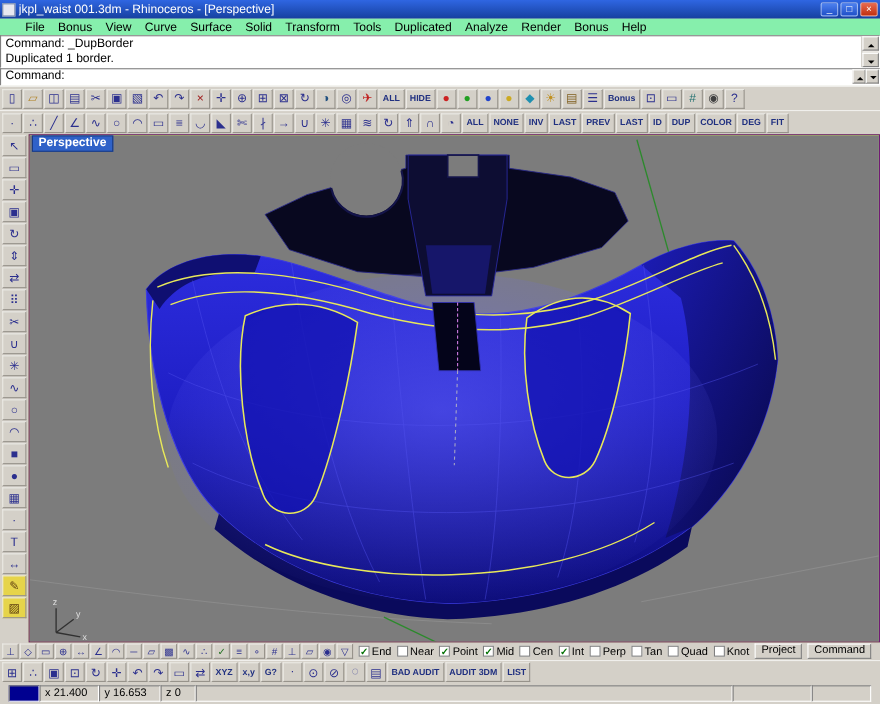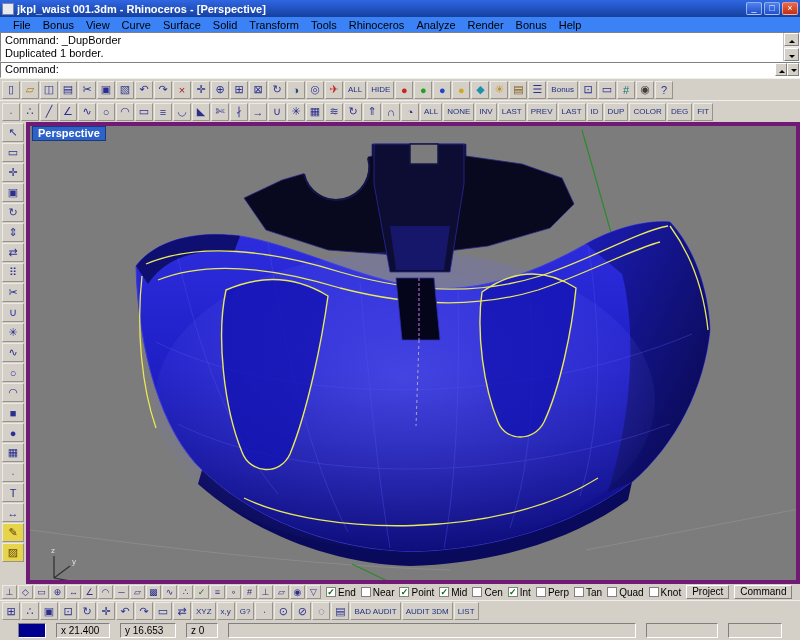--- a/index.html
+++ b/index.html
@@ -3,29 +3,29 @@
 <meta charset="utf-8">
 <style>
   html,body{margin:0;padding:0}
   body{width:800px;height:640px;overflow:hidden;background:#d4d0c8;font-family:"Liberation Sans",sans-serif;}
   *{box-sizing:border-box}
 
   
   .titlebar{height:17px;display:flex;align-items:center;gap:3px;padding:0 2px;
     background:linear-gradient(180deg,#2f66e2,#16409f);}
   .app-icon{width:12px;height:12px;background:#e8e8f0;border:1px solid #7788aa;flex:0 0 auto}
-  .title{color:#fff;font-weight:bold;font-size:11px;flex:1;white-space:nowrap;overflow:hidden}
+  .title{color:#fff;font-weight:normal;font-size:11px;flex:1;white-space:nowrap;overflow:hidden}
   .win-btns{display:flex;gap:2px}
   .wb{width:16px;height:13px;display:flex;align-items:center;justify-content:center;
      font-size:9px;line-height:9px;color:#fff;border:1px solid rgba(255,255,255,.5);border-radius:2px}
   .wb.min,.wb.max{background:linear-gradient(#4e82f0,#2050c8)}
   .wb.close{background:linear-gradient(#e86a50,#c03010)}
 
   
-  .menubar{height:15px;display:flex;align-items:center;background:#3b82f6;padding-left:7px}
+  .menubar{height:15px;display:flex;align-items:center;background:#86efac;padding-left:17px}
   .menu-item{font-size:11px;padding:0 6px;color:#000;cursor:default}
 
   
   .cmdhist{height:30px;background:#fff;border:1px solid;border-color:#808080 #fff #fff #808080;display:flex}
   .cmdlines{flex:1;font-size:11px;line-height:13px;padding:1px 4px;color:#000;overflow:hidden}
   .vscroll{width:16px;background:#ece9e4;border-left:1px solid #c6c3bd;display:flex;flex-direction:column;justify-content:space-between}
   .sbtn{height:13px;background:#d4d0c8;border:1px solid;border-color:#fff #808080 #808080 #fff;position:relative}
   .sbtn::after{content:"";position:absolute;left:4px;border:3px solid transparent}
   .sbtn.up::after{top:3px;border-bottom-color:#000}
   .sbtn.down::after{top:6px;border-top-color:#000}
@@ -36,46 +36,46 @@
   .spinb::after{content:"";position:absolute;left:3px;border:3px solid transparent}
   .spinb.up::after{top:3px;border-bottom-color:#000}
   .spinb.down::after{top:5px;border-top-color:#000}
 
   
   .toolbar{height:22px;background:#d4d0c8;display:flex;align-items:center;gap:1px;padding:0 2px;
      border-top:1px solid #f0efec;overflow:hidden;flex-wrap:nowrap}
   .tbi{width:18px;height:18px;min-width:18px;display:flex;align-items:center;justify-content:center;
      font-size:11px;color:#2b2f8e;background:#d4d0c8;cursor:default;
      border:1px solid;border-color:#eceae5 #97938b #97938b #eceae5;overflow:hidden}
-  .tbi.wide{width:auto;min-width:0;padding:0 3px;font-size:8px;font-weight:normal;white-space:nowrap}
+  .tbi.wide{width:auto;min-width:0;padding:0 3px;font-size:8px;font-weight:bold;white-space:nowrap}
 
   
   .main{display:flex;height:462px}
   .toolcol{width:26px;background:#d4d0c8;display:flex;flex-direction:column;align-items:center;overflow:hidden}
   .toolcol .tbi{width:22px;height:19px;min-width:22px;margin-top:1px}
-  .viewport{position:relative;flex:1;background:#bef264;overflow:hidden;border:4px solid #701a75}
+  .viewport{position:relative;flex:1;background:#bef264;overflow:hidden;border:1px solid #701a75}
   .vplabel{position:absolute;top:0;left:2px;z-index:5;background:#2f62c8;color:#fff;
      font-size:11px;font-weight:bold;padding:0 5px 1px;border:1px solid #1a3a80;cursor:default}
   .viewport svg{position:absolute;top:0;left:0}
 
   
   .osnaprow{height:16px;background:#d4d0c8;display:flex;align-items:center;padding-left:2px;overflow:hidden;white-space:nowrap}
   .osnap-tools{display:flex;gap:1px}
   .osnaprow .tbi{width:15px;height:14px;min-width:15px;font-size:9px}
   .osnap{display:inline-flex;align-items:center;margin-left:5px}
   .cb{width:10px;height:10px;background:#fff;border:1px solid #808080;font-size:9px;line-height:9px;
      color:#007000;text-align:center;font-weight:bold;overflow:hidden}
   .cblabel{font-size:10px;margin-left:2px;color:#000}
   .osnap-btn{margin-left:5px;font-size:10px;line-height:12px;padding:0 5px;background:#d4d0c8;color:#000;
      border:1px solid;border-color:#fff #808080 #808080 #fff;cursor:default}
 
   .rowB{height:21px}
 
   
-  .statusbar{height:19px;background:#d4d0c8;display:flex;align-items:center;gap:10px;padding:1px 18px;font-size:10px;color:#000}
+  .statusbar{height:19px;background:#d4d0c8;display:flex;align-items:center;gap:0;padding:1px 8px;font-size:10px;color:#000}
   .seg{height:15px;border:1px solid;border-color:#808080 #fff #fff #808080;display:flex;align-items:center;
      padding:0 4px;background:#d4d0c8;overflow:hidden;white-space:nowrap}
   .seg.swatch{width:28px;background:#000090;padding:0}
   .segx{width:54px}.segy{width:56px}.segz{width:32px}
   .segwide{flex:1}.segs1{width:72px}.segs2{width:54px}
 </style>
 </head>
 <body>
 
 <div class="titlebar">
@@ -90,21 +90,21 @@
 
 <div class="menubar">
   <span class="menu-item">File</span>
   <span class="menu-item">Bonus</span>
   <span class="menu-item">View</span>
   <span class="menu-item">Curve</span>
   <span class="menu-item">Surface</span>
   <span class="menu-item">Solid</span>
   <span class="menu-item">Transform</span>
   <span class="menu-item">Tools</span>
-  <span class="menu-item">Rhinoceros</span>
+  <span class="menu-item">Duplicated</span>
   <span class="menu-item">Analyze</span>
   <span class="menu-item">Render</span>
   <span class="menu-item">Bonus</span>
   <span class="menu-item">Help</span>
 </div>
 
 <div class="cmdhist">
   <div class="cmdlines">
     <div>Command: _DupBorder</div>
     <div>Duplicated 1 border.</div>

